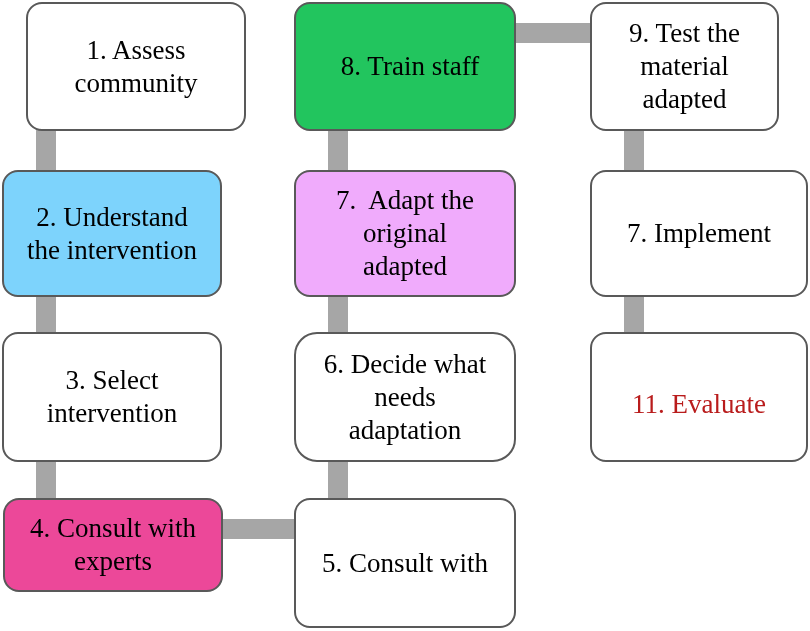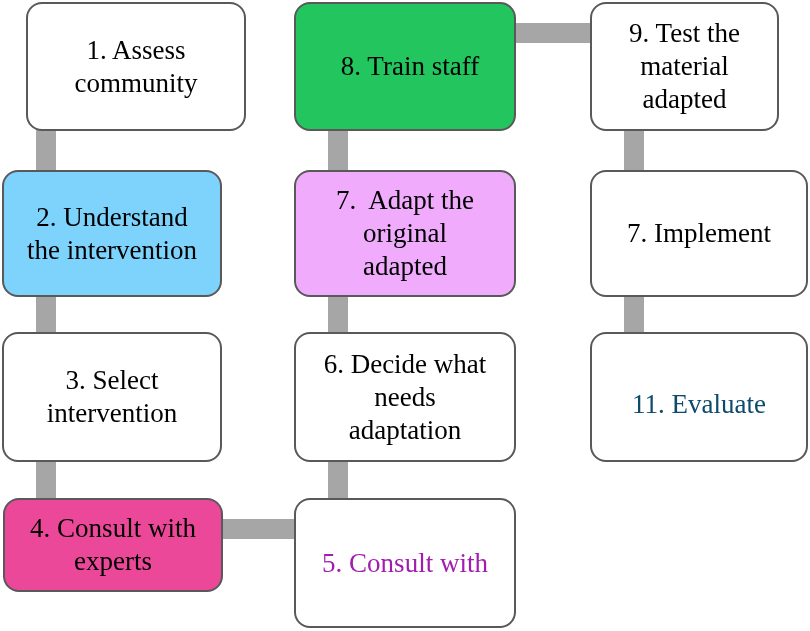--- a/index.html
+++ b/index.html
@@ -58,33 +58,33 @@
     <div class="box" style="left: 2px; top: 170px; width: 220px; height: 127px; border-color: rgb(89, 89, 89); background: #7dd3fc;">
       <div class="label" style="color: rgb(0, 0, 0);"><div>2. Understand</div><div>the intervention</div></div>
     </div>
     <div class="box" style="left: 2px; top: 332px; width: 220px; height: 130px; border-color: rgb(89, 89, 89); background: rgb(255, 255, 255);">
       <div class="label" style="color: rgb(0, 0, 0);"><div>3. Select</div><div>intervention</div></div>
     </div>
     <div class="box" style="left: 3px; top: 498px; width: 220px; height: 94px; border-color: rgb(89, 89, 89); background: #ec4899;">
       <div class="label" style="color: rgb(0, 0, 0);"><div>4. Consult with</div><div>experts</div></div>
     </div>
     <div class="box" style="left: 294px; top: 498px; width: 222px; height: 130px; border-color: rgb(89, 89, 89); background: rgb(255, 255, 255);">
-      <div class="label" style="color: #a21caf;"><div>5. Consult with</div></div>
+      <div class="label" style="color: #000000;"><div>5. Consult with</div></div>
     </div>
-    <div class="box" style="left: 294px; top: 332px; width: 222px; height: 130px; border-color: rgb(89, 89, 89); background: rgb(255, 255, 255);">
+    <div class="box" style="left: 294px; top: 332px; width: 222px; height: 130px; border-color: rgb(89, 89, 89); background: rgb(255, 255, 255); border-radius: 23px;">
       <div class="label" style="color: rgb(0, 0, 0);"><div>6. Decide what</div><div>needs</div><div>adaptation</div></div>
     </div>
     <div class="box" style="left: 294px; top: 170px; width: 222px; height: 127px; border-color: rgb(89, 89, 89); background: #f0abfc;">
       <div class="label" style="color: rgb(0, 0, 0);"><div>7.  Adapt the</div><div>original</div><div>adapted</div></div>
     </div>
     <div class="box" style="left: 294px; top: 2px; width: 222px; height: 129px; border-color: rgb(89, 89, 89); background: #22c55e; padding-left: 10px;">
       <div class="label" style="color: rgb(0, 0, 0);"><div>8. Train staff</div></div>
     </div>
     <div class="box" style="left: 590px; top: 2px; width: 189px; height: 129px; border-color: rgb(89, 89, 89); background: rgb(255, 255, 255);">
       <div class="label" style="color: rgb(0, 0, 0);"><div>9. Test the</div><div>material</div><div>adapted</div></div>
     </div>
     <div class="box" style="left: 590px; top: 170px; width: 218px; height: 127px; border-color: rgb(89, 89, 89); background: rgb(255, 255, 255);">
       <div class="label" style="color: rgb(0, 0, 0);"><div>7. Implement</div></div>
     </div>
     <div class="box" style="left: 590px; top: 332px; width: 218px; height: 130px; border-color: rgb(89, 89, 89); background: rgb(255, 255, 255);">
-      <div class="label" style="color: #0c4a6e; margin-top: 14px;"><div>11. Evaluate</div></div>
+      <div class="label" style="color: #b91c1c; margin-top: 14px;"><div>11. Evaluate</div></div>
     </div>
   </div>
 
 </body></html>

